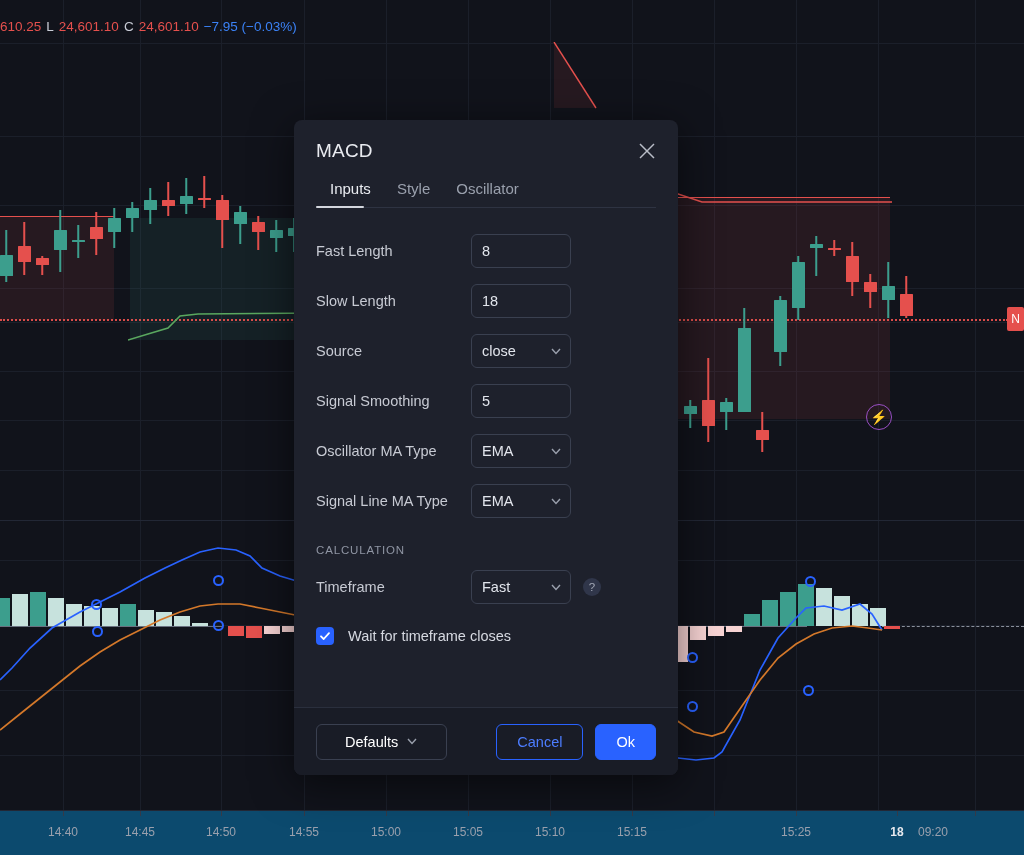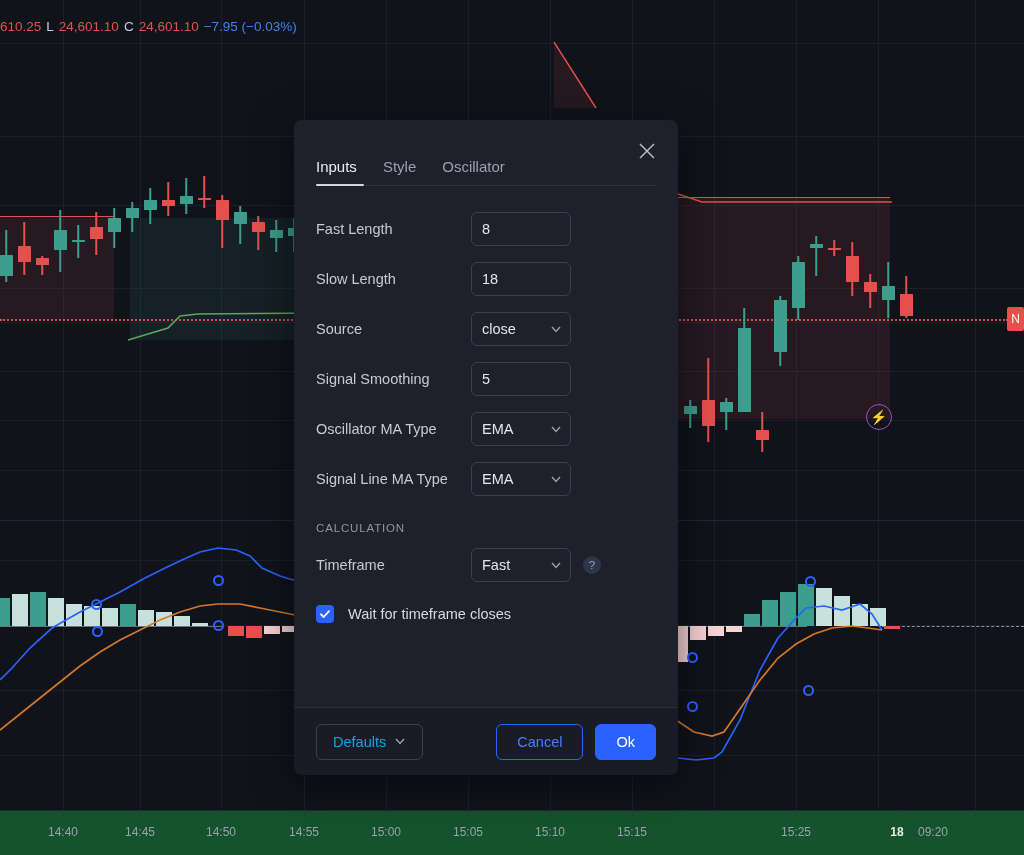--- a/index.html
+++ b/index.html
@@ -58,21 +58,21 @@
   .hbar { position: absolute; }
   .hist-up-strong { background: #3c9e8d; }
   .hist-up-weak   { background: #c7e2dd; }
   .hist-dn-strong { background: #e5504d; }
   .hist-dn-weak   { background: #f7d3d3; }
   .macd-zero { position: absolute; height: 1px; background: #6a7180; }
   .macd-zero.dashed { background: none; border-top: 1.5px dashed #8a909c; }
   .xmark { position: absolute; width: 11px; height: 11px; border: 2px solid #2962ff; border-radius: 50%; background: transparent; }
 
   
-  .xaxis { position: absolute; left: 0; top: 810px; width: 1024px; height: 45px; background: #14532d; border-top: 1px solid #222735; }
+  .xaxis { position: absolute; left: 0; top: 810px; width: 1024px; height: 45px; background: #0c4a6e; border-top: 1px solid #222735; }
   .xtick { position: absolute; top: 14px; transform: translateX(-50%); font-size: 12px; color: #9aa0ad; white-space: nowrap; }
   .xtick.bold { color: #e7e9ee; font-weight: bold; }
   .xtick-mark { position: absolute; top: 0; width: 1px; height: 5px; background: #343a48; }
 
   
   .dialog {
     position: absolute; left: 294px; top: 120px; width: 384px; height: 655px;
     background: #1e212c; border-radius: 8px;
     box-shadow: 0 8px 40px rgba(0,0,0,0.55);
     display: flex; flex-direction: column; overflow: hidden; z-index: 20;
@@ -80,21 +80,21 @@
   .dlg-head { position: relative; padding: 20px 22px 0 22px; }
   .dlg-title { font-size: 19px; color: #e9ebf0; font-weight: normal; letter-spacing: .2px; }
   .dlg-close {
     position: absolute; right: 16px; top: 16px; width: 30px; height: 30px;
     display: flex; align-items: center; justify-content: center; cursor: pointer; border-radius: 4px;
   }
   .dlg-close svg { display: block; }
 
   .tabs { position: relative; margin-top: 18px; padding: 0 22px; display: flex; gap: 26px; }
   .tab { font-size: 15px; color: #9aa0ad; padding-bottom: 11px; cursor: pointer; }
-  .tab.active { color: #e9ebf0; }
+  .tab.active { color: #e9ebf0; margin-left: 14px; }
   .tab-underline { position: absolute; left: 22px; bottom: 0; height: 2px; width: 48px; background: #d3d6dd; border-radius: 2px; }
   .tabs-rule { position: absolute; left: 22px; right: 22px; bottom: 0; height: 1px; background: #2e3342; }
 
   .dlg-body { flex: 1; overflow: hidden; padding: 18px 22px 0 22px; }
   .row { display: flex; align-items: center; height: 50px; }
   .row-label { width: 155px; font-size: 14.5px; color: #c7cad3; }
   .ctl {
     height: 34px; width: 100px; background: transparent;
     border: 1px solid #3a4050; border-radius: 6px;
     display: flex; align-items: center; padding: 0 10px;
@@ -114,21 +114,21 @@
     width: 18px; height: 18px; border-radius: 4px; background: #2962ff;
     display: flex; align-items: center; justify-content: center; cursor: pointer;
   }
   .check-label { margin-left: 14px; font-size: 14.5px; color: #d6d9e1; cursor: pointer; }
 
   .dlg-foot {
     height: 68px; background: #191c26; border-top: 1px solid #2a2f3d;
     display: flex; align-items: center; padding: 0 22px; gap: 12px;
   }
   .btn { border-radius: 6px; font-size: 14.5px; display: flex; align-items: center; justify-content: center; cursor: pointer; }
-  .btn-defaults { height: 36px; padding: 0 16px; border: 1px solid #3a4050; color: #0ea5e9; gap: 8px; }
+  .btn-defaults { height: 36px; padding: 0 28px; border: 1px solid #3a4050; color: #ffffff; gap: 8px; }
   .spacer { flex: 1; }
   .btn-cancel { height: 36px; padding: 0 20px; border: 1px solid #2962ff; color: #4c7dff; background: transparent; }
   .btn-ok { height: 36px; padding: 0 20px; background: #2962ff; color: #fff; border: 1px solid #2962ff; }
 </style>
 </head>
 <body>
 
 <div id="root">
 
   <div class="chart-area">
@@ -402,20 +402,21 @@
         <div class="xtick-mark" style="left: 897px;"></div>
         <div class="xtick bold" style="left: 897px;">18</div>
         <div class="xtick-mark" style="left: 975px;"></div>
         <div class="xtick" style="left: 933px;">09:20</div>
       </div>
   </div>
 
   <div class="dialog">
 
     <div class="dlg-head">
+      <div class="dlg-title">MACD</div>
       <div class="dlg-close">
         <svg width="18" height="18" viewBox="0 0 18 18">
           <line x1="2" y1="2" x2="16" y2="16" stroke="#b9bdc7" stroke-width="1.5"></line>
           <line x1="16" y1="2" x2="2" y2="16" stroke="#b9bdc7" stroke-width="1.5"></line>
         </svg>
       </div>
     </div>
 
     <div class="tabs">
       <div class="tab active">Inputs</div>

